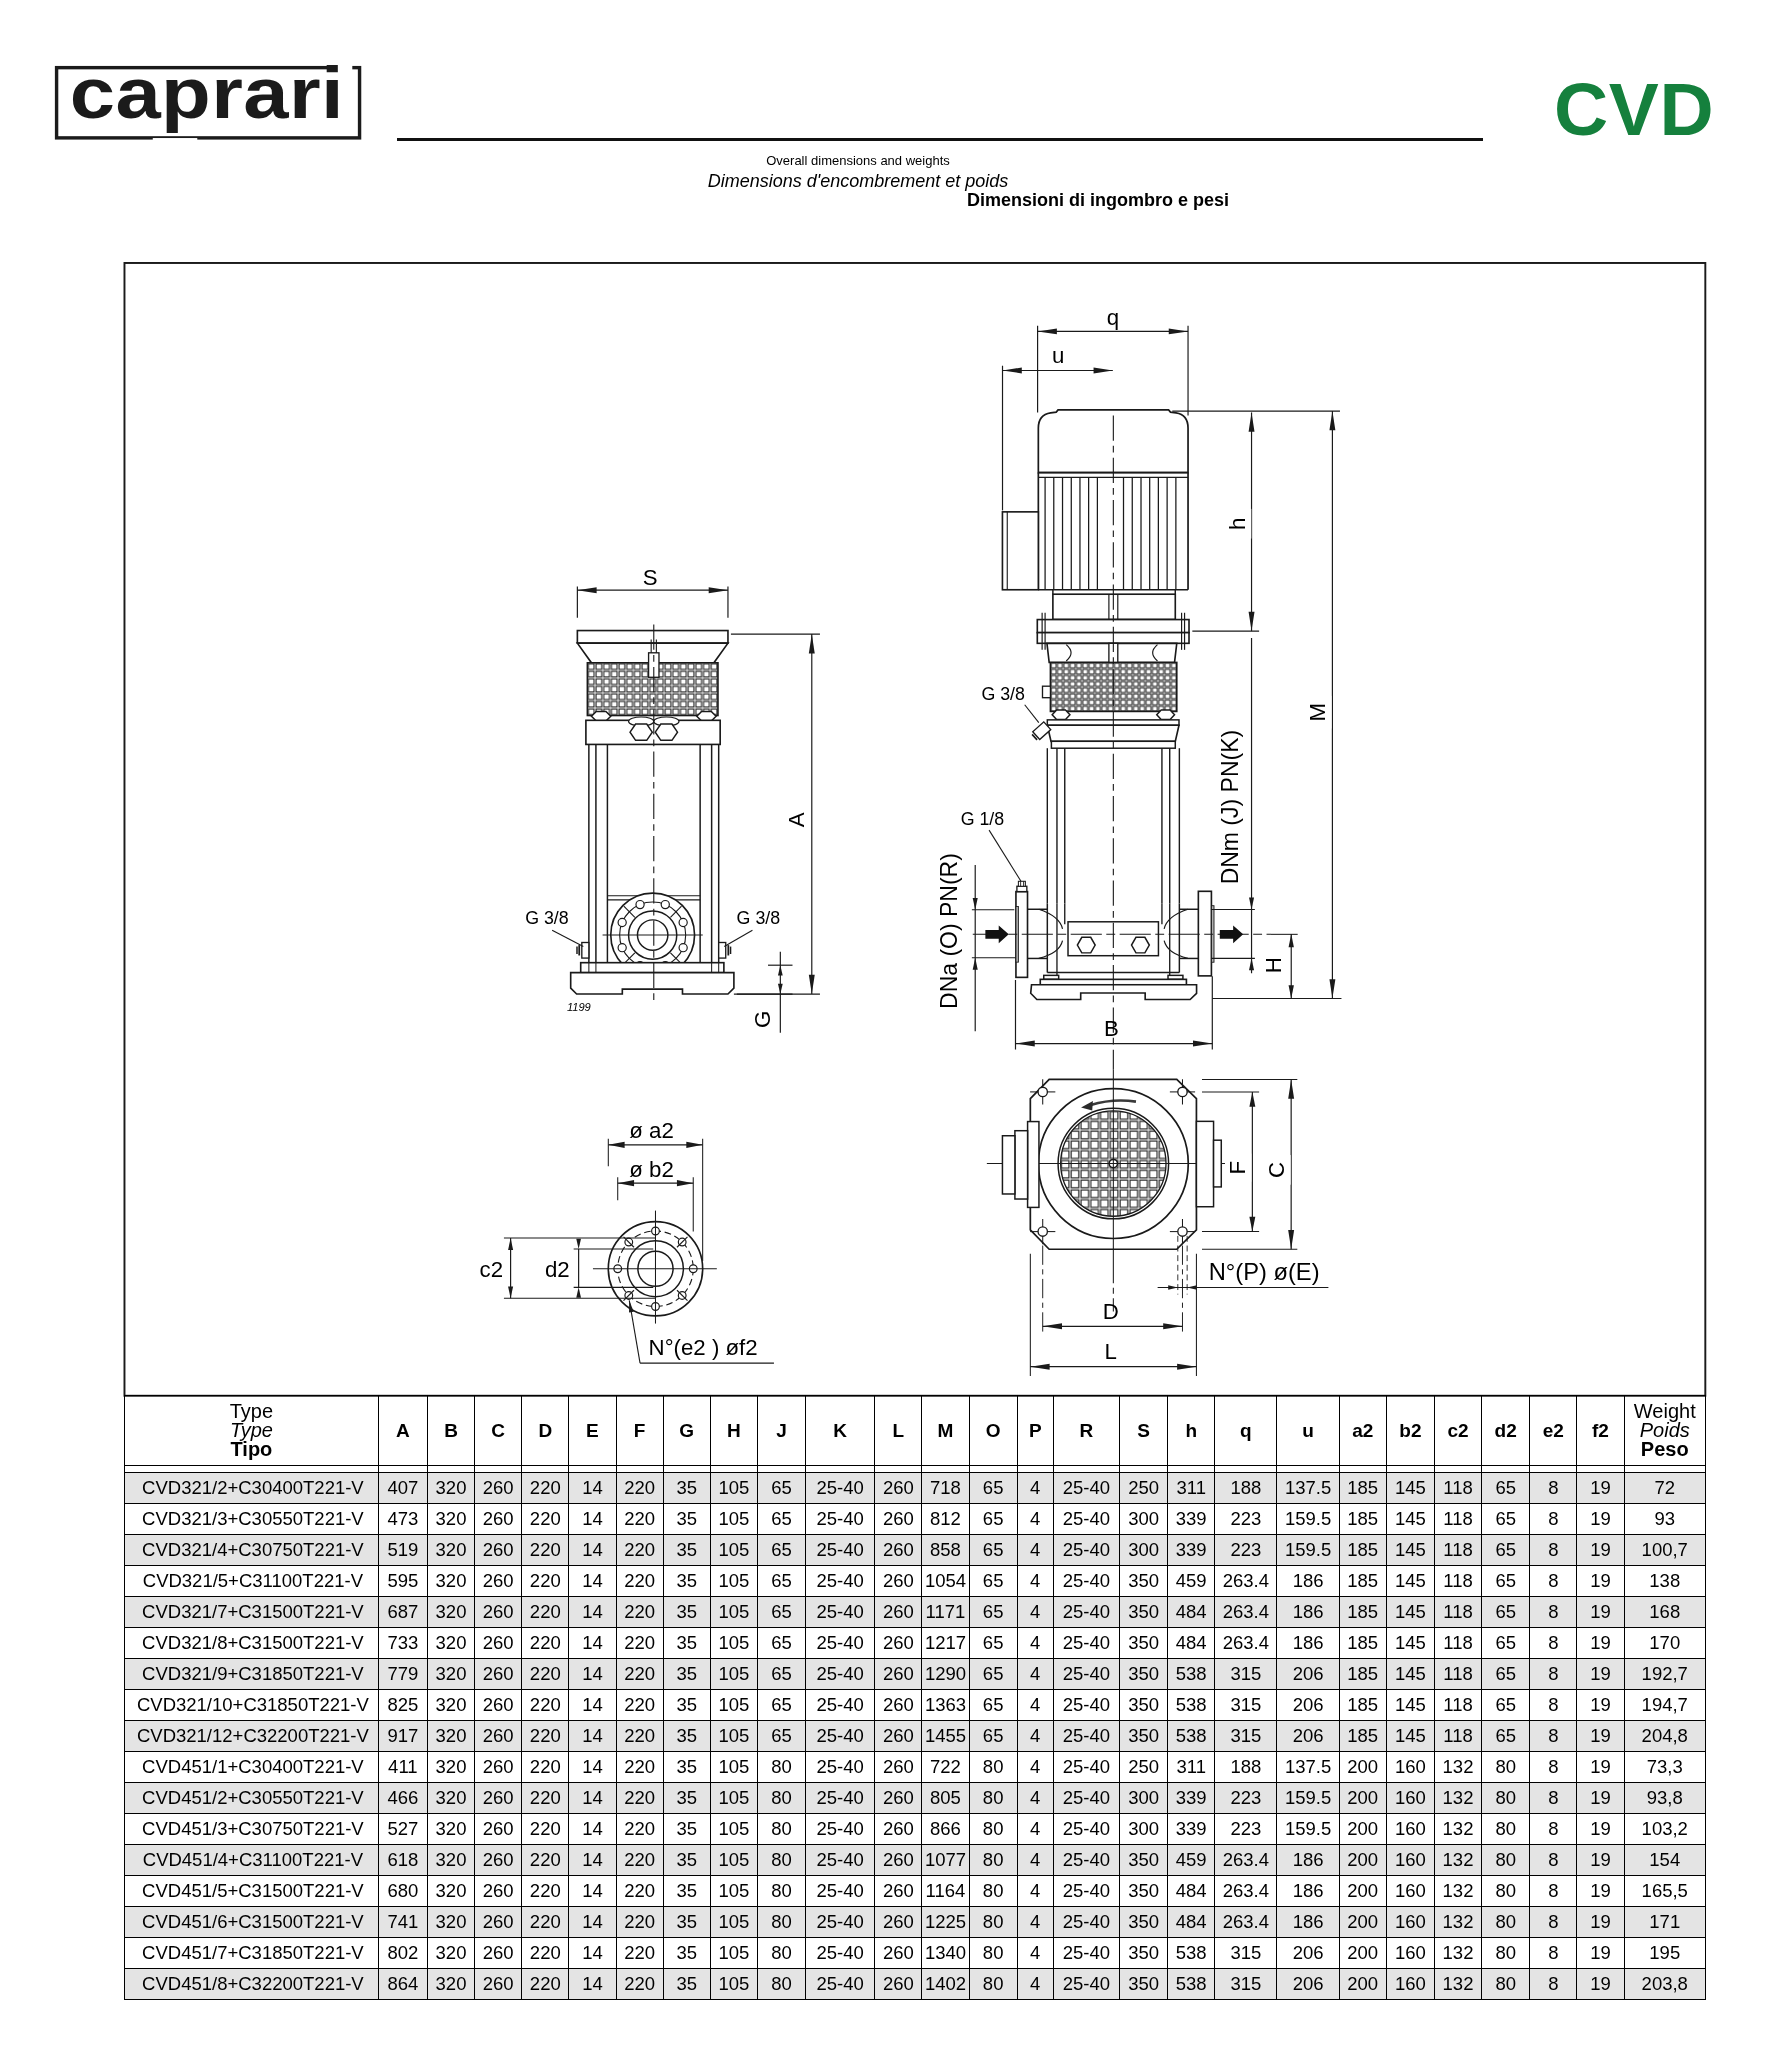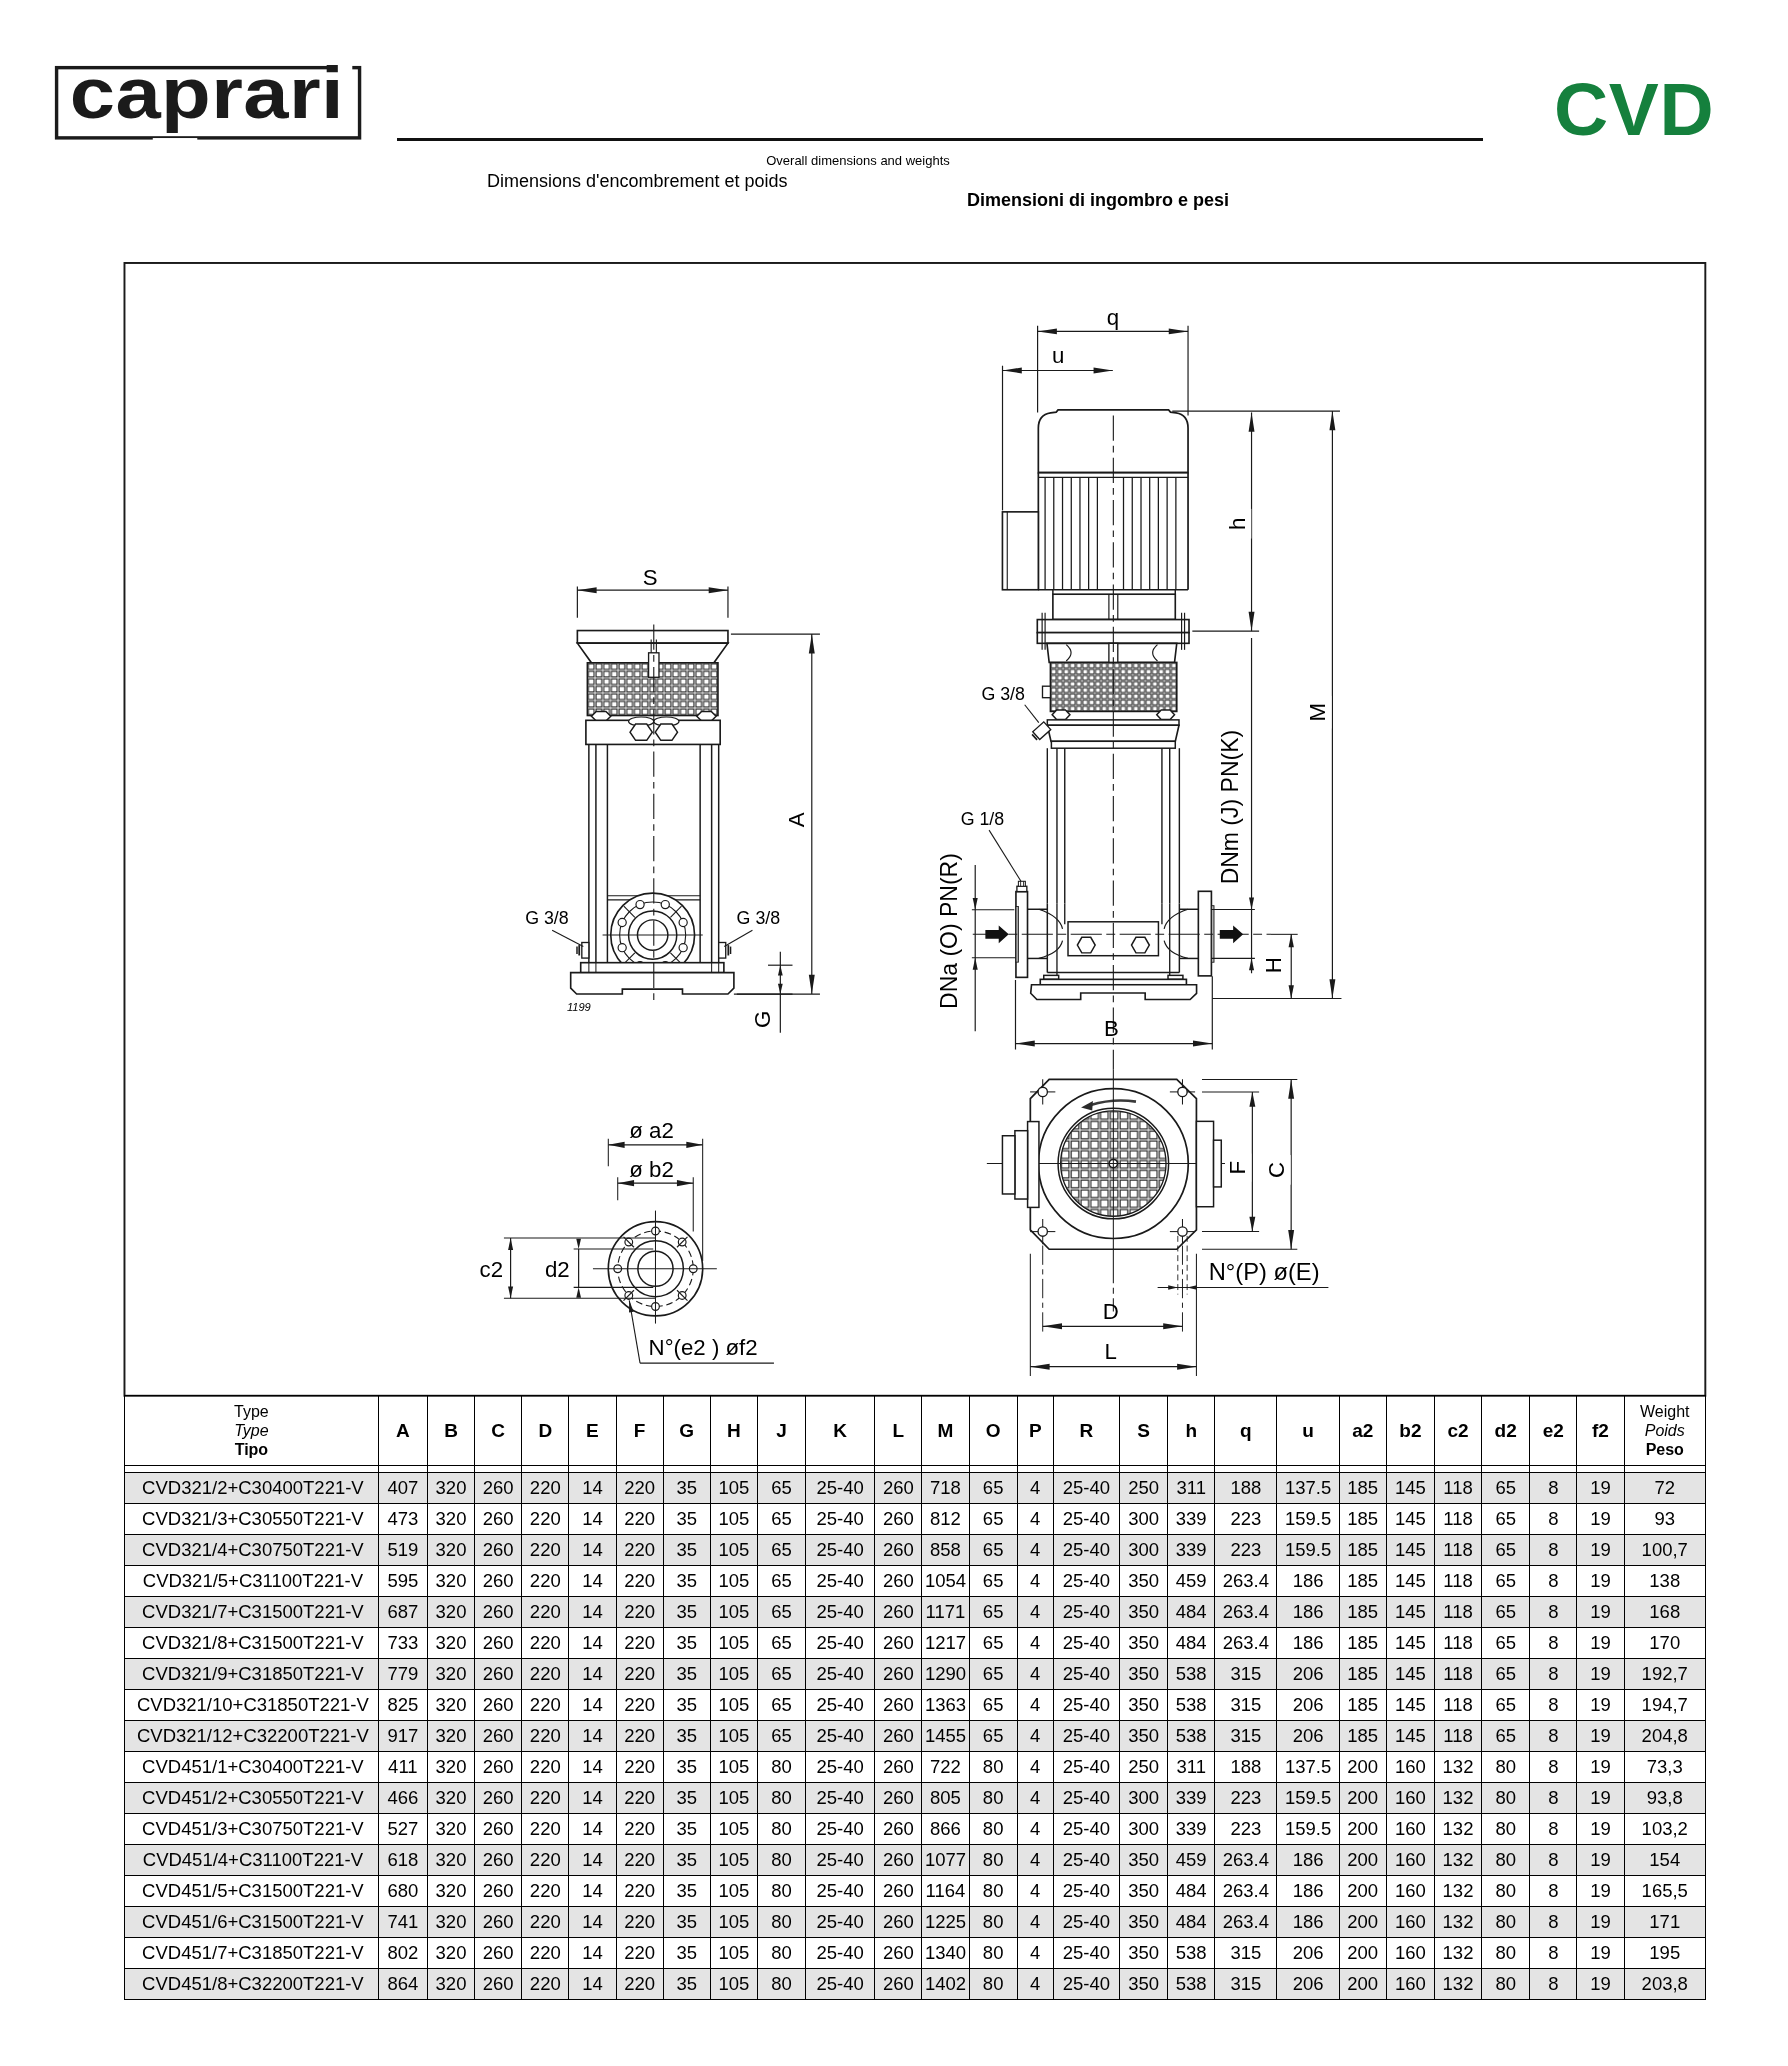--- a/index.html
+++ b/index.html
@@ -1,21 +1,21 @@
 <!DOCTYPE html>
 <html style="font-size:12px"><head><meta charset="utf-8">
 <style>
 * { margin:0; padding:0; box-sizing:border-box; }
 html,body { width:1789px; height:2066px; background:#fff; font-family:"Liberation Sans",sans-serif; }
 #page { position:relative; width:1789px; height:2066px; overflow:hidden;border-radius:31px; }
 .abs { position:absolute; }
 #tbl { border-collapse:collapse; table-layout:fixed; width:1582px; }
 #tbl td { border:1.5px solid #000; text-align:center; font-size:18.5px; color:#000; overflow:hidden; white-space:nowrap; padding:0; }
 #tbl tr.h { height:70px; }
-#tbl tr.h td { font-size:16px; line-height:19px; }
+#tbl tr.h td { font-size:20px; line-height:19px; }
 #tbl tr.h td.hl { font-size:19px; font-weight:bold; }
 #tbl tr.sp { height:7.4px; }
 #tbl tr.d { height:31px; }
 #tbl tr.s td { background:#e4e4e4; }
 #tbl td.nm { text-align:center; padding-left:3px;margin-top:24px; }
 .it { font-style:italic; }
 .bo { font-weight:bold; }
 </style></head>
 <body>
 <div id="page">
@@ -26,21 +26,21 @@
   <rect x="448" y="86" width="27" height="9.5" fill="#fff"></rect>
   <text x="0" y="0" transform="translate(94,159.5) scale(1.12,1)" font-family="Liberation Sans,sans-serif" font-size="98" font-weight="bold" letter-spacing="0.5" fill="#1b1b1b">caprari</text>
 </svg>
 
 <div class="abs" style="left:397px;top:138px;width:1086px;height:3.3px;background:#111"></div>
 
 <div class="abs" style="left:1554px;top:66px;width:160px;font-size:75px;font-weight:bold;letter-spacing:0.7px;color:#15803d;text-align:center;">CVD</div>
 
 <div class="abs" style="left:487px;top:153px;width:742px;text-align:center;font-size:13px;">Overall dimensions and weights</div>
 
-<div class="abs" style="left:487px;top:171px;width:742px;font-size:18px;">Dimensions d'encombrement et poids</div>
+<div class="abs" style="left:487px;top:171px;width:742px;text-align:center;font-size:18px;font-style:italic;">Dimensions d'encombrement et poids</div>
 
 <div class="abs" style="left:487px;top:190px;width:742px;text-align:right;font-size:18px;font-weight:bold;">Dimensioni di ingombro e pesi</div>
 
 <svg class="abs" style="left:0;top:0" width="1789" height="2066" viewBox="0 0 2411 2785">
 <defs>
 <pattern id="mesh1" width="10.35" height="10.15" patternUnits="userSpaceOnUse" patternTransform="translate(791.5,893.5)">
           <rect width="10.35" height="10.15" fill="#fff"></rect>
           <rect x="1.35" y="1.35" width="7.65" height="7.45" fill="none" stroke="#262626" stroke-width="1.5"></rect>
         </pattern>
 <pattern id="mesh2" width="8.53" height="8.3" patternUnits="userSpaceOnUse" patternTransform="translate(1415.7,893)">

